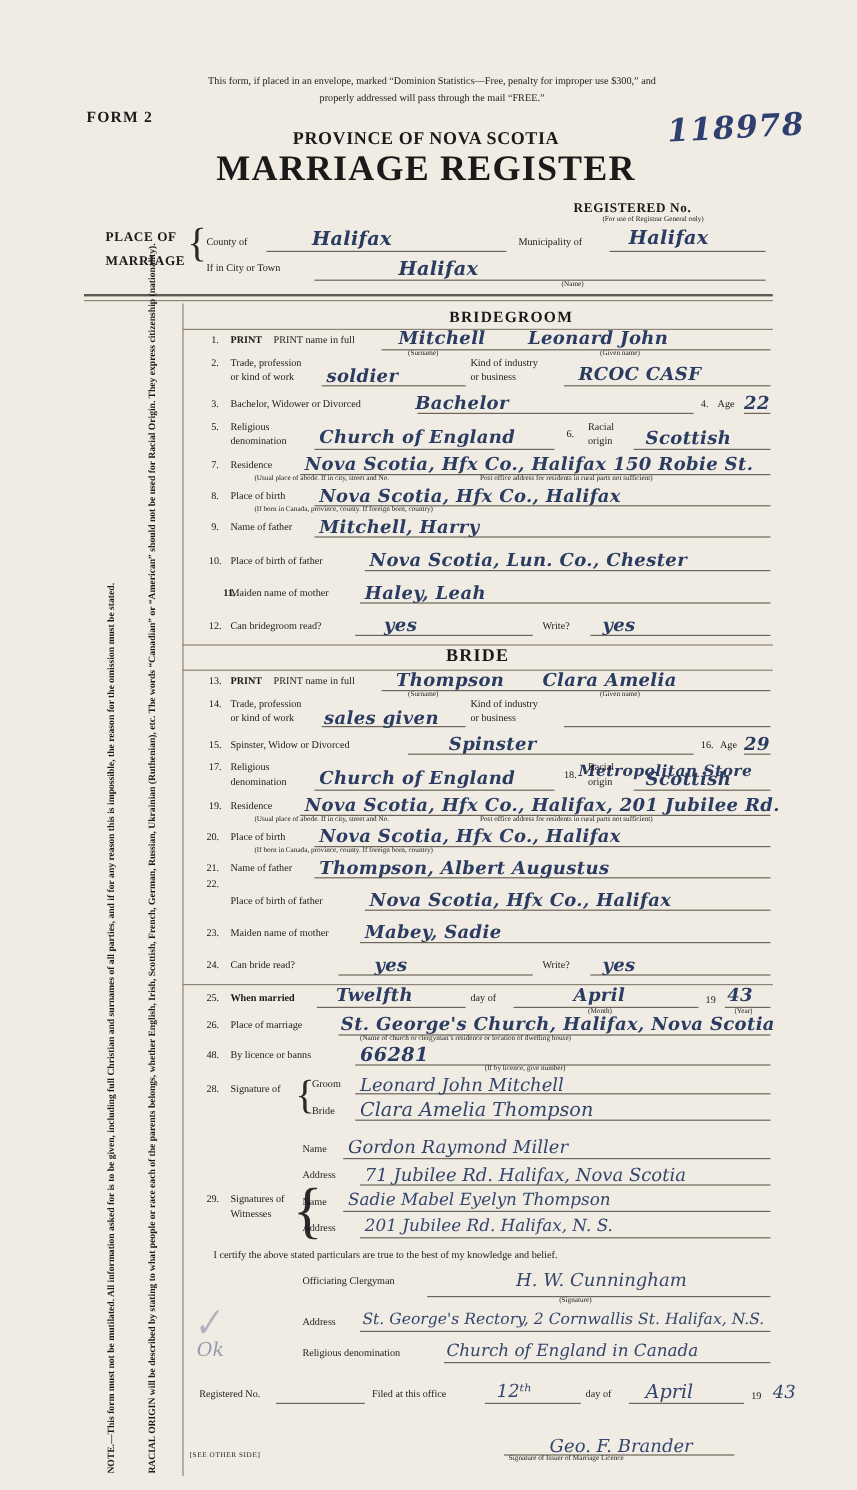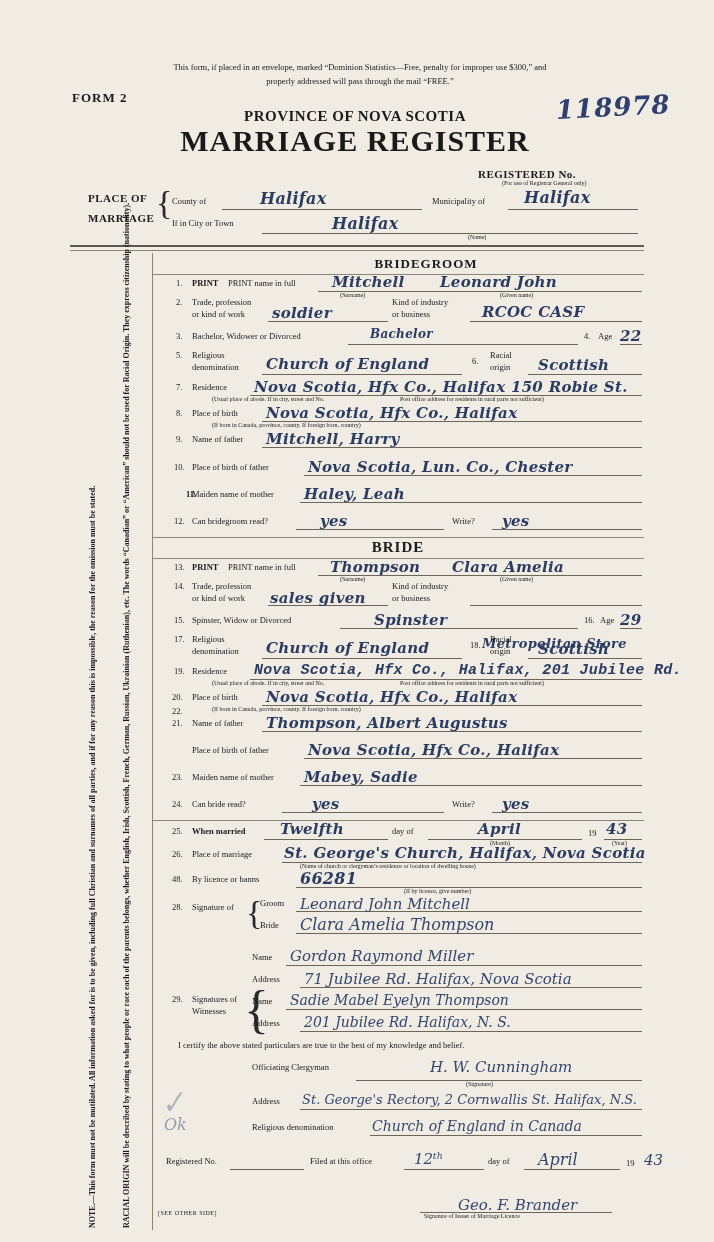--- a/index.html
+++ b/index.html
@@ -142,21 +142,21 @@
   <div class="solidline" style="left:268px; top:321px; width:120px;"></div>
   <div class="t hw" style="left:272px; top:304px; font-size:15px;">soldier</div>
   <div class="t small" style="left:392px; top:297px;">Kind of industry</div>
   <div class="t small" style="left:392px; top:309px;">or business</div>
   <div class="solidline" style="left:470px; top:321px; width:172px;"></div>
   <div class="t hw" style="left:482px; top:303px; font-size:15px;">RCOC CASF</div>
 
   <div class="t small" style="left:176px; top:331px;">3.</div>
   <div class="t small" style="left:192px; top:331px;">Bachelor, Widower or Divorced</div>
   <div class="solidline" style="left:348px; top:344px; width:230px;"></div>
-  <div class="t hw" style="left:370px; top:327px; font-size:12px;">Bachelor</div>
+  <div class="t hw" style="left:346px; top:327px; font-size:15px;">Bachelor</div>
   <div class="t small" style="left:584px; top:331px;">4.</div>
   <div class="t small" style="left:598px; top:331px;">Age</div>
   <div class="solidline" style="left:620px; top:344px; width:22px;"></div>
   <div class="t hw" style="left:620px; top:327px; font-size:15px;">22</div>
 
   <div class="t small" style="left:176px; top:350px;">5.</div>
   <div class="t small" style="left:192px; top:350px;">Religious</div>
   <div class="t small" style="left:192px; top:362px;">denomination</div>
   <div class="solidline" style="left:262px; top:374px; width:200px;"></div>
   <div class="t hw" style="left:266px; top:355px; font-size:15px;">Church of England</div>
@@ -241,36 +241,36 @@
   <div class="t hw" style="left:266px; top:639px; font-size:15px;">Church of England</div>
   <div class="t small" style="left:470px; top:640px;">18.</div>
   <div class="t small" style="left:490px; top:634px;">Racial</div>
   <div class="t small" style="left:490px; top:646px;">origin</div>
   <div class="solidline" style="left:528px; top:658px; width:114px;"></div>
   <div class="t hw" style="left:538px; top:640px; font-size:15px;">Scottish</div>
 
   <div class="t small" style="left:174px; top:666px;">19.</div>
   <div class="t small" style="left:192px; top:666px;">Residence</div>
   <div class="solidline" style="left:250px; top:679px; width:392px;"></div>
-  <div class="t hw" style="left:254px; top:662px; font-size:15px;font-family:Liberation Mono, monospace;">Nova Scotia, Hfx Co., Halifax, 201 Jubilee Rd.</div>
+  <div class="t hw" style="left:254px; top:662px; font-size:15px;">Nova Scotia, Hfx Co., Halifax, 201 Jubilee Rd.</div>
   <div class="t tiny" style="left:212px; top:680px;">(Usual place of abode.  If in city, street and No.</div>
   <div class="t tiny" style="left:400px; top:680px;">Post office address for residents in rural parts not sufficient)</div>
 
   <div class="t small" style="left:172px; top:692px;">20.</div>
   <div class="t small" style="left:192px; top:692px;">Place of birth</div>
   <div class="solidline" style="left:262px; top:705px; width:380px;"></div>
   <div class="t hw" style="left:266px; top:688px; font-size:15px;">Nova Scotia, Hfx Co., Halifax</div>
   <div class="t tiny" style="left:212px; top:706px;">(If born in Canada, province, county.  If foreign born, country)</div>
 
   <div class="t small" style="left:172px; top:718px;">21.</div>
   <div class="t small" style="left:192px; top:718px;">Name of father</div>
   <div class="solidline" style="left:262px; top:731px; width:380px;"></div>
   <div class="t hw" style="left:266px; top:714px; font-size:15px;">Thompson, Albert Augustus</div>
 
-  <div class="t small" style="left:172px; top:706px;">22.</div>
+  <div class="t small" style="left:172px; top:731px;">22.</div>
   <div class="t small" style="left:192px; top:745px;">Place of birth of father</div>
   <div class="solidline" style="left:304px; top:758px; width:338px;"></div>
   <div class="t hw" style="left:308px; top:741px; font-size:15px;">Nova Scotia, Hfx Co., Halifax</div>
 
   <div class="t small" style="left:172px; top:772px;">23.</div>
   <div class="t small" style="left:192px; top:772px;">Maiden name of mother</div>
   <div class="solidline" style="left:300px; top:785px; width:342px;"></div>
   <div class="t hw" style="left:304px; top:768px; font-size:15px;">Mabey, Sadie</div>
 
   <div class="t small" style="left:172px; top:799px;">24.</div>

